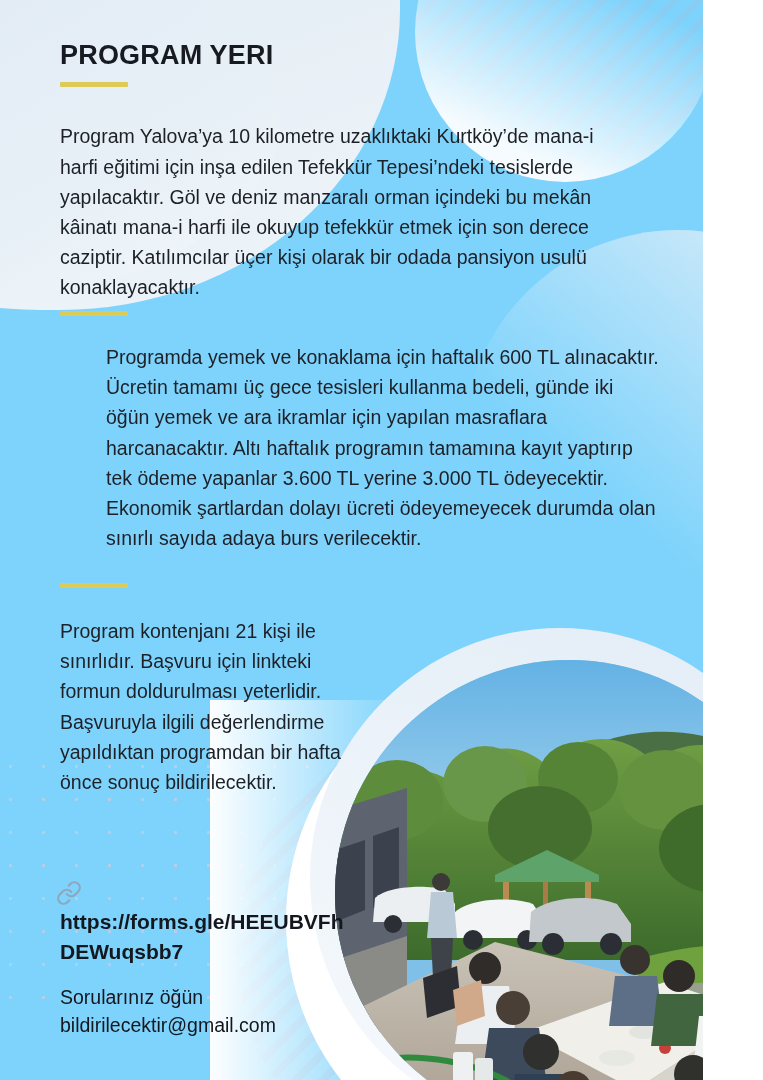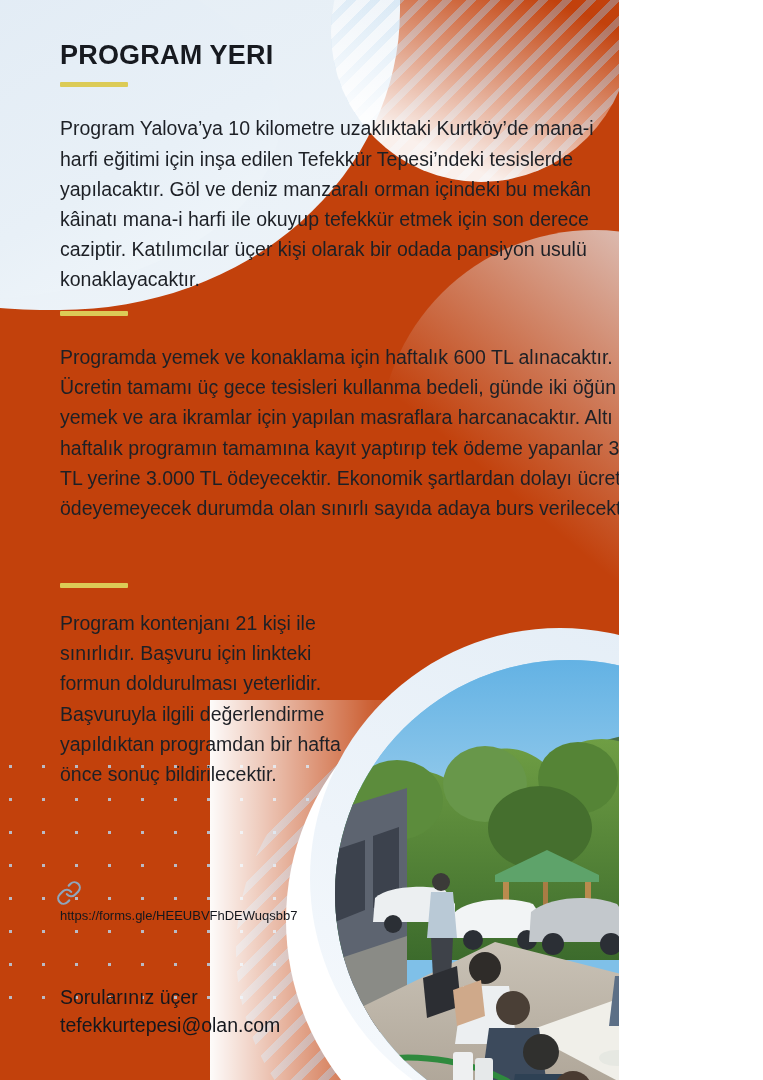--- a/index.html
+++ b/index.html
@@ -6,24 +6,24 @@
   html, body {
     margin: 0;
     padding: 0;
     background: #ffffff;
   }
   body {
     font-family: "Liberation Sans", sans-serif;
   }
   .page {
     position: relative;
-    width: 619px;
+    width: 703px;
     height: 1080px;
     overflow: hidden;
-    background: #c2410c;
+    background: #7dd3fc;
   }
 
   
   .bg-layer {
     position: absolute;
     inset: 0;
     overflow: hidden;
     pointer-events: none;
   }
 
@@ -185,51 +185,52 @@
   }
   .section-body {
     margin: 0;
     font-size: 19.5px;
     line-height: 1.55;
     color: #1d2026;
     font-weight: normal;
   }
 
   #section-yeri { left: 60px; top: 40px; width: 575px; }
-  #section-yeri .section-body { margin-top: 26px; }
+  #section-yeri .section-body { margin-top: 34px; }
 
   #section-ucreti { left: 60px; top: 300px; width: 600px; }
-  #section-ucreti .section-body { margin-top: 26px; }
+  #section-ucreti .section-body { margin-top: 26px; margin-left: 46px; }
 
   #section-kosullari { left: 60px; top: 572px; width: 560px; }
-  #section-kosullari .section-body { margin-top: 20px; width: 290px; }
+  #section-kosullari .section-body { margin-top: 28px; width: 290px; }
 
   
   .link-block {
     position: absolute;
     left: 52px;
     top: 880px;
     width: 300px;
   }
   .link-icon {
     display: block;
     width: 26px;
     height: 26px;
     margin-left: 4px;
     margin-bottom: 1px;
     color: #8fa6bd;
   }
   .link-text {
     display: block;
-    font-size: 13px;
+    font-size: 21px;
     line-height: 1.45;
     color: #14171d;
     text-decoration: none;
     word-break: break-word;
     padding-left: 8px;
+    font-weight: bold;
   }
 
   .contact-block {
     position: absolute;
     left: 60px;
     top: 983px;
     width: 330px;
   }
   .contact-line {
     display: block;
@@ -384,18 +385,18 @@
 
     <div class="link-block">
       <svg class="link-icon" viewBox="0 0 24 24" fill="none" stroke="currentColor" stroke-width="2" stroke-linecap="round" stroke-linejoin="round">
         <path d="M10 13a5 5 0 0 0 7.54.54l3-3a5 5 0 0 0-7.07-7.07l-1.72 1.71"></path>
         <path d="M14 11a5 5 0 0 0-7.54-.54l-3 3a5 5 0 0 0 7.07 7.07l1.71-1.71"></path>
       </svg>
       <a class="link-text" href="#">https://forms.gle/HEEUBVFhDEWuqsbb7</a>
     </div>
 
     <div class="contact-block">
-      <span class="contact-line">Sorularınız üçer</span>
-      <a class="contact-line" href="#">tefekkurtepesi@olan.com</a>
+      <span class="contact-line">Sorularınız öğün</span>
+      <a class="contact-line" href="#">bildirilecektir@gmail.com</a>
     </div>
 
   </div>
 </div>
 
 </body></html>

